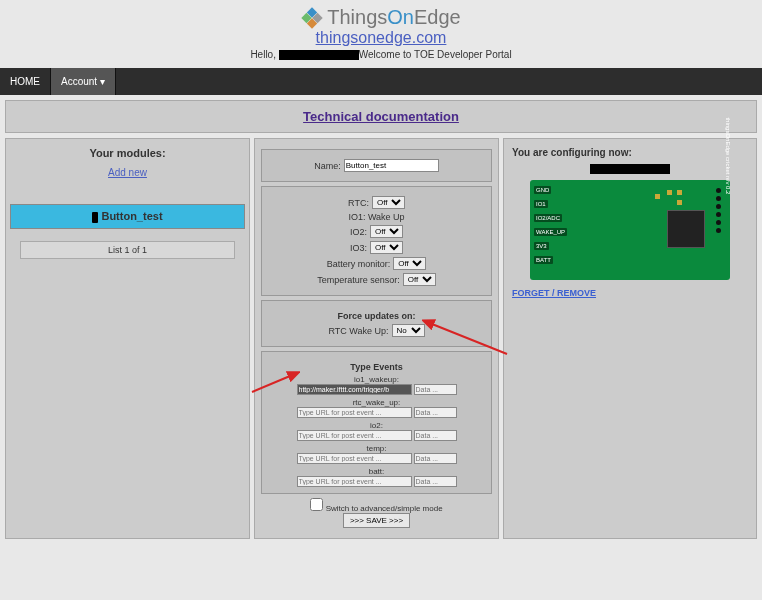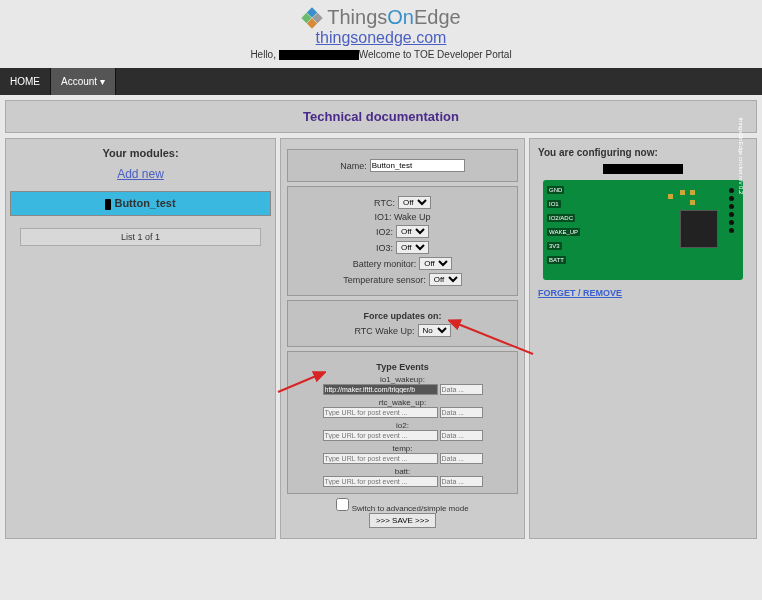--- a/index.html
+++ b/index.html
@@ -9,28 +9,28 @@
 .logo{display:flex;align-items:center;justify-content:center;font-size:20px}
 .logo-icon{width:22px;height:22px;margin-right:4px}
 .logo .t1{color:#777}.logo .t2{color:#3a90c8}.logo .t3{color:#777}
 .hello{font-size:10px;margin-top:2px}
 .redact{display:inline-block;background:#000;width:80px;height:10px;vertical-align:middle}
 .link{color:#4a5fc1;text-decoration:underline;font-size:16px}
 .nav{background:#2d2d2d;display:flex;margin-top:4px}
 .nav a{color:#fff;padding:8px 10px;font-size:10px;cursor:pointer;border-right:1px solid #111}
 .nav a.active{background:#555}
 .docbar{background:#ccc;border:1px solid #aaa;text-align:center;padding:8px;margin:5px}
-.docbar a{color:#4a2a8a;font-weight:bold;font-size:13px}
+.docbar a{color:#4a2a8a;text-decoration:underline;font-weight:bold;font-size:13px}
 .main{display:flex;gap:4px;padding:0 5px 10px}
 .col{background:#ccc;border:1px solid #aaa}
-.col1{width:271px;text-align:center;padding:8px 2px}
+.col1{width:245px;text-align:center;padding:8px 2px}
 .col2{width:245px;padding:10px 6px}
 .col3{flex:1;text-align:left;padding:8px}
 .col1 h3{font-size:11px;font-weight:bold;margin-bottom:8px}
-.addnew{color:#4a5fc1;text-decoration:underline;font-size:12px;display:block;margin-bottom:10px}
+.addnew{color:#4a5fc1;text-decoration:underline;font-size:10px;display:block;margin-bottom:26px}
 .module-sel{background:#3ab8e0;padding:5px;font-size:11px;font-weight:bold;border:1px solid #888;margin:2px}
 .module-sel .dot{display:inline-block;width:6px;height:11px;background:#000;vertical-align:middle;margin-right:3px;border-radius:1px}
 .listinfo{background:#d8d8d8;border:1px solid #aaa;padding:3px;margin:12px;font-size:9px}
 .col2 .grp{background:#c2c2c2;border:1px solid #999;padding:6px 4px;margin-bottom:4px;text-align:center}
 .row{display:flex;align-items:center;justify-content:center;margin:3px 0;gap:3px}
 .lbl{font-size:9px;text-align:left}
 .ibox{font-size:8px;padding:1px;border:1px solid #888;background:#fff}
 .sel{font-size:8px;border:1px solid #888;background:#eee;padding:0}
 .subh{font-size:9px;font-weight:bold;margin:4px 0 2px}
 .evlabel{font-size:8px;margin-top:3px}

